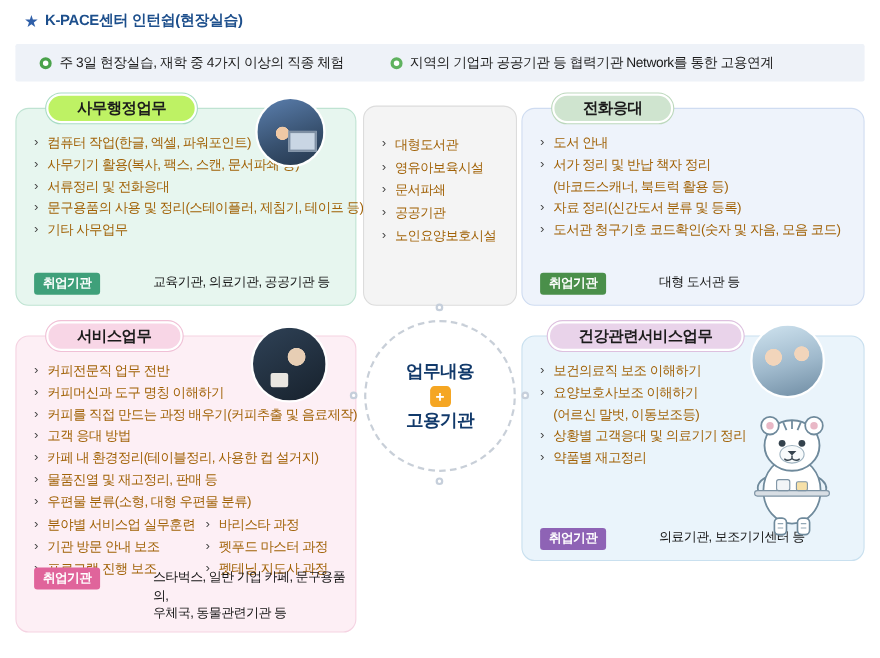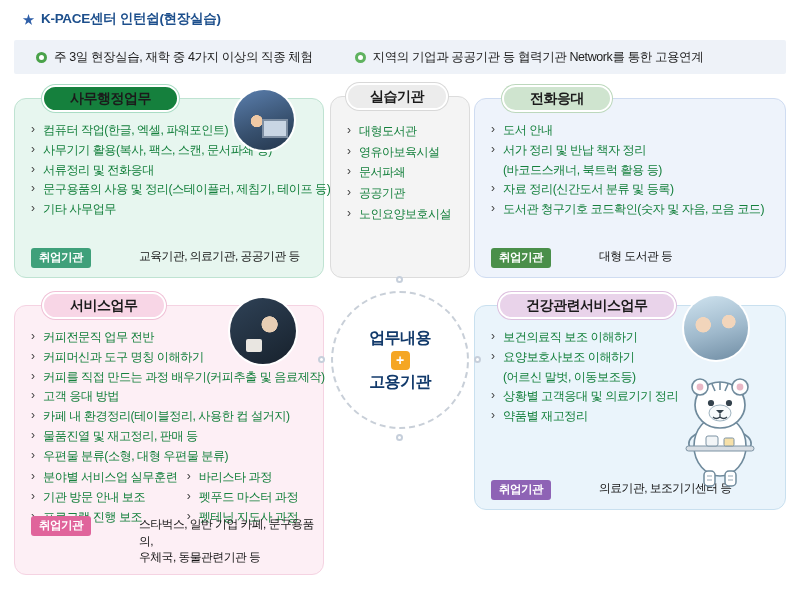--- a/index.html
+++ b/index.html
@@ -70,21 +70,21 @@
   .card-body {
     position: absolute; inset: 0;
     border-radius: 12px;
     padding: 22px 14px 10px 16px;
   }
   ul.items { list-style: none; margin: 0; padding: 0; }
   ul.items li {
     position: relative;
     padding-left: 12px;
     font-size: 12.2px; line-height: 1.62;
-    color: #15803d; letter-spacing: -0.5px;
+    color: #a16207; letter-spacing: -0.5px;
     white-space: nowrap;
   }
   ul.items li::before {
     content: "›";
     position: absolute; left: 0; top: -1px;
     color: #444; font-size: 12px;
   }
   ul.items li.noarrow { padding-left: 0; }
   ul.items li.noarrow::before { content: ""; }
 
@@ -117,21 +117,21 @@
 
   
   #card-office {
     left: 14px; top: 98px; width: 310px; height: 180px;
   }
   #card-office .card-body {
     background: #e7f6ef;
     border: 1px solid #bfe3d2;
   }
   #card-office .card-head {
-    background: #15803d;
+    background: #bef264;
     border: 2px solid #ffffff;
     box-shadow: 0 0 0 1px #a9dcc4;
   }
   #photo-office { left: 232px; top: 88px; width: 64px; height: 64px; }
   #photo-office .photo-inner {
     background:
       radial-gradient(circle at 38% 52%, #f0c9a5 0 12%, transparent 13%),
       linear-gradient(160deg, #5b7fae 0%, #37506e 60%, #24364c 100%);
   }
   #photo-office .pc {
@@ -311,21 +311,20 @@
   <div class="card" id="card-practice">
     <div class="card-body">
       <ul class="items">
         <li>대형도서관</li>
         <li>영유아보육시설</li>
         <li>문서파쇄</li>
         <li>공공기관</li>
         <li>노인요양보호시설</li>
       </ul>
     </div>
-    <div class="card-head">실습기관</div>
   </div>
 
   <div class="card" id="card-library">
     <div class="card-body">
       <ul class="items">
         <li>도서 안내</li>
         <li>서가 정리 및 반납 책자 정리</li>
         <li class="noarrow" style="padding-left:12px">(바코드스캐너, 북트럭 활용 등)</li>
         <li>자료 정리(신간도서 분류 및 등록)</li>
         <li>도서관 청구기호 코드확인(숫자 및 자음, 모음 코드)</li>

